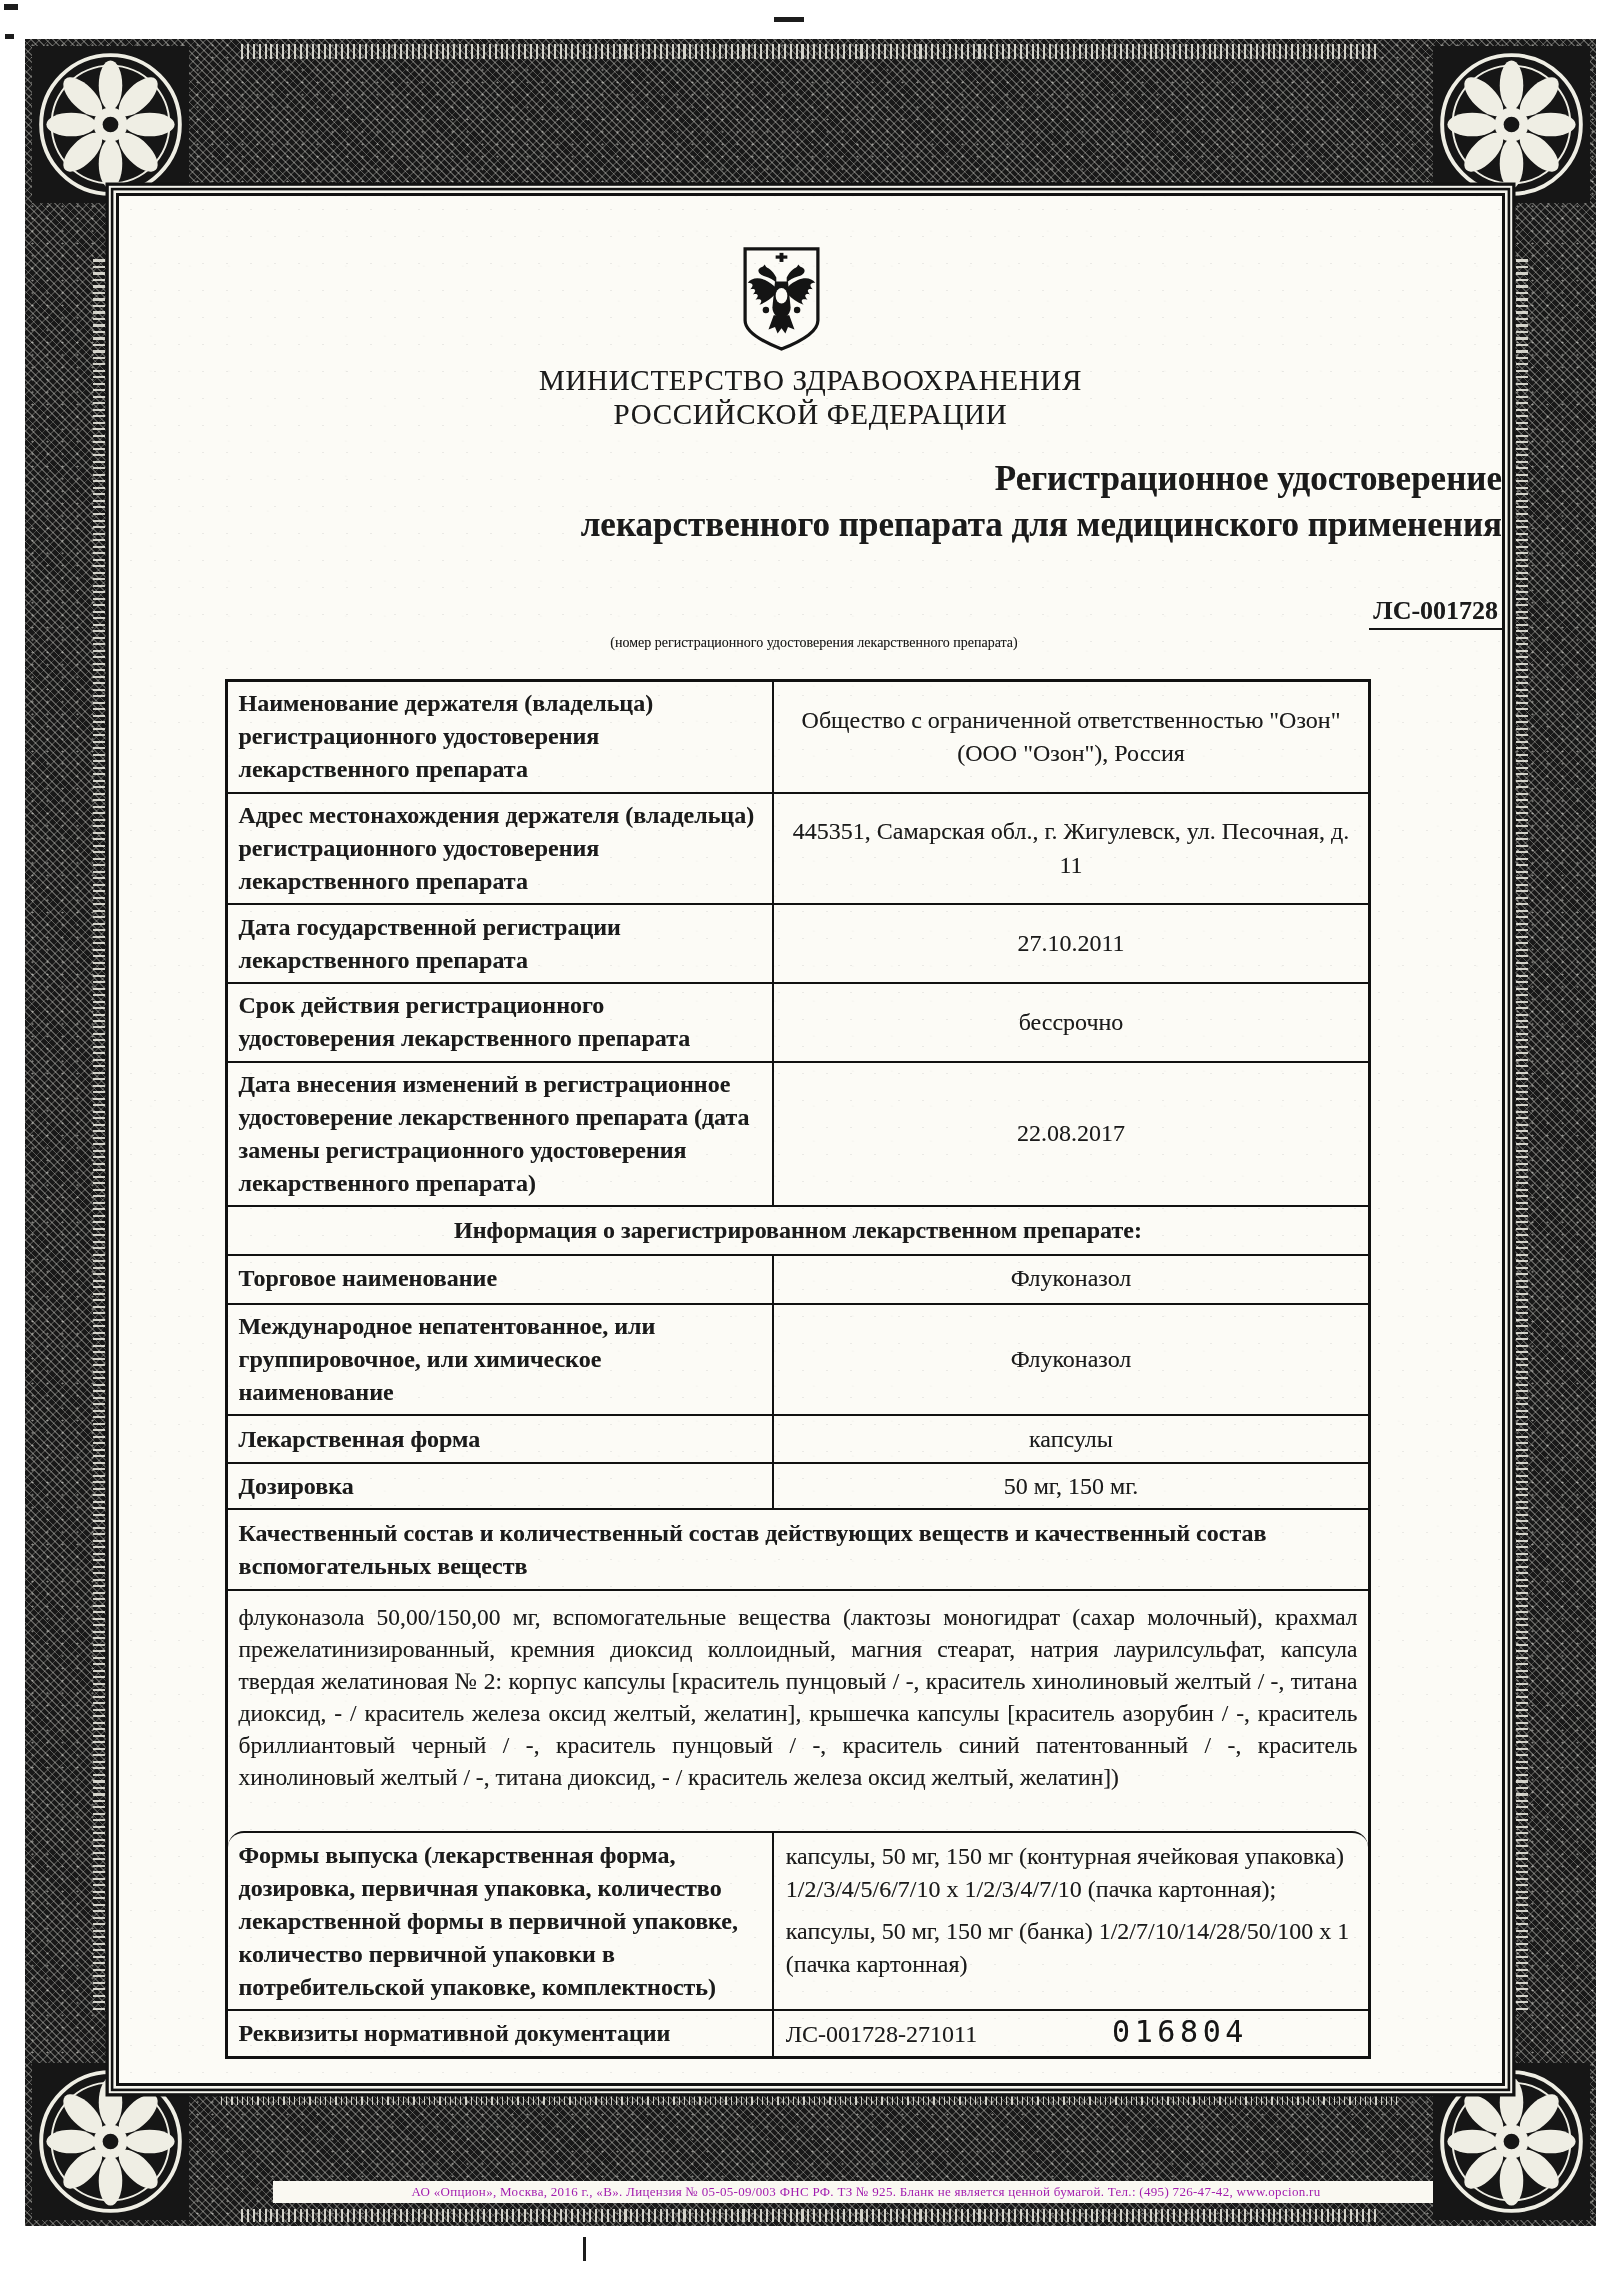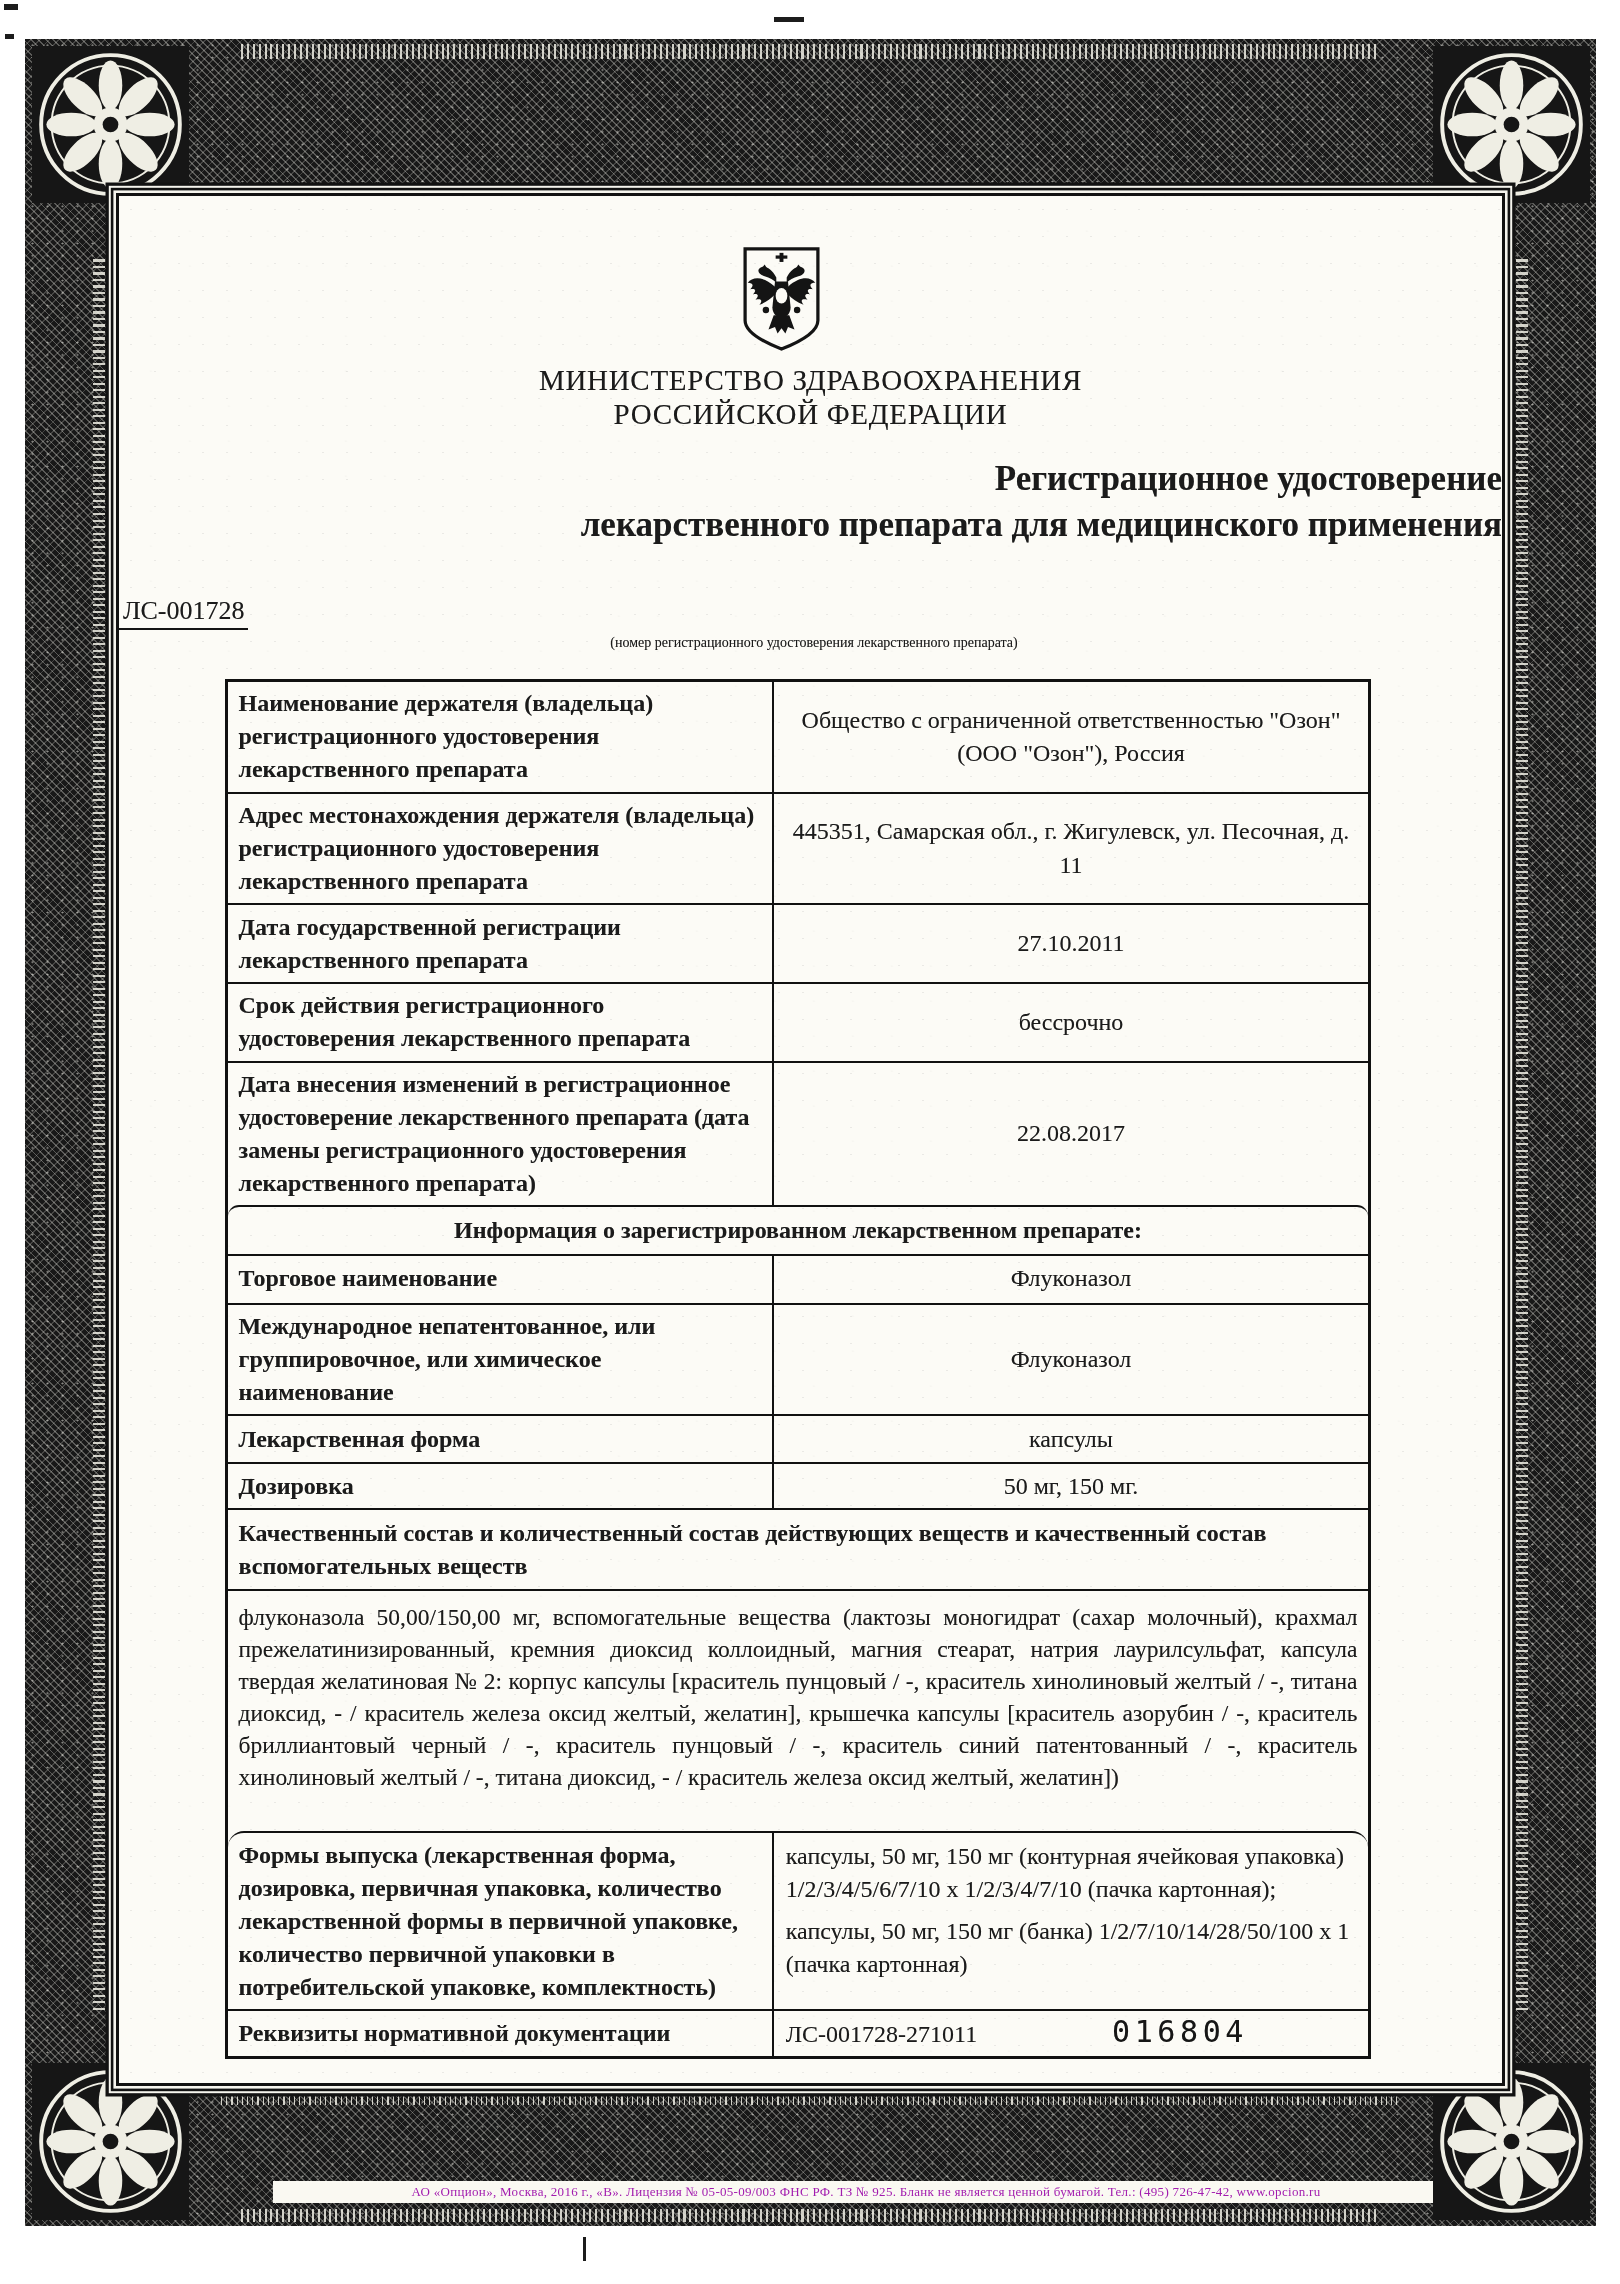--- a/index.html
+++ b/index.html
@@ -63,43 +63,43 @@
     border:3.9px solid #121212;
     box-shadow:0 0 0 2.6px #f6f5ee,0 0 0 5.2px #121212,0 0 0 7.2px #f6f5ee,0 0 0 10.5px #121212;
   }
   .paper *{text-shadow:0 0 0.3px rgba(0,0,0,.35);}
 
   .emblem{position:absolute;left:617px;top:47px;width:91px;height:112px;}
   .ministry{position:absolute;left:0;right:0;top:167px;text-align:center;
     font-size:29px;line-height:1.18;letter-spacing:0.7px;}
   .doc-title{position:absolute;left:0;right:0;top:260px;text-align:right;
     font-size:35px;line-height:1.32;font-weight:700;}
-  .reg-num{position:absolute;left:0;right:0;top:400px;text-align:left;
-    font-size:26px;font-weight:400;}
+  .reg-num{position:absolute;left:0;right:0;top:400px;text-align:right;
+    font-size:26px;font-weight:700;}
   .reg-num span{display:inline-block;border-bottom:2px solid #141414;padding:0 3.9px 2px;}
   .reg-caption{position:absolute;left:0;right:0;top:439px;text-align:center;font-size:14px;padding-left:7px;}
 
   
   .tbl{position:absolute;left:106px;top:483px;width:1140px;border:3.3px solid #111111;}
   .trow{display:flex;border-top:2.6px solid #111111;}
   .trow:first-child{border-top:none;}
   .cl{width:544px;box-sizing:border-box;padding:5.2px 10.5px;
     font-size:24px;font-weight:700;line-height:1.38;
     display:flex;flex-direction:column;justify-content:center;}
   .cr{flex:1;box-sizing:border-box;border-left:2.6px solid #111111;padding:5.2px 11.8px;
     font-size:24px;line-height:1.38;
     display:flex;flex-direction:column;justify-content:center;align-items:center;text-align:center;}
   .cr.left{align-items:flex-start;text-align:left;justify-content:flex-start;padding-top:6.5px;}
   .full{flex:1;box-sizing:border-box;padding:6.5px 10.5px;font-size:24px;line-height:1.38;}
   .full.center{text-align:center;font-weight:700;}
   .full.bold{font-weight:700;}
   .full.body{font-size:23.5px;line-height:1.36;text-align:justify;padding:10.5px 10.5px;}
   .rh-holder{min-height:99px;} .rh-address{min-height:102px;}
   .rh-regdate{min-height:72px;} .rh-validity{min-height:73px;}
-  .rh-amend{min-height:135px;} .rh-info{min-height:43px;border-radius:11px;}
+  .rh-amend{min-height:135px;} .rh-info{min-height:43px;}
   .rh-trade{min-height:47px;} .rh-inn{min-height:101px;}
   .rh-form{min-height:46px;} .rh-dose{min-height:44px;}
   .rh-comphead{min-height:71px;} .rh-comptext{min-height:240px;}
   .rh-forms{min-height:148px;border-radius:16px;} .rh-req{min-height:37px;}
   .cr p{margin:0 0 9.1px;}
   .cr p:last-child{margin-bottom:0;}
 
   .serial{position:absolute;left:993px;top:1818px;
     font-family:"DejaVu Sans Mono", monospace;font-size:30px;letter-spacing:4.6px;color:#161616;}
 </style>

